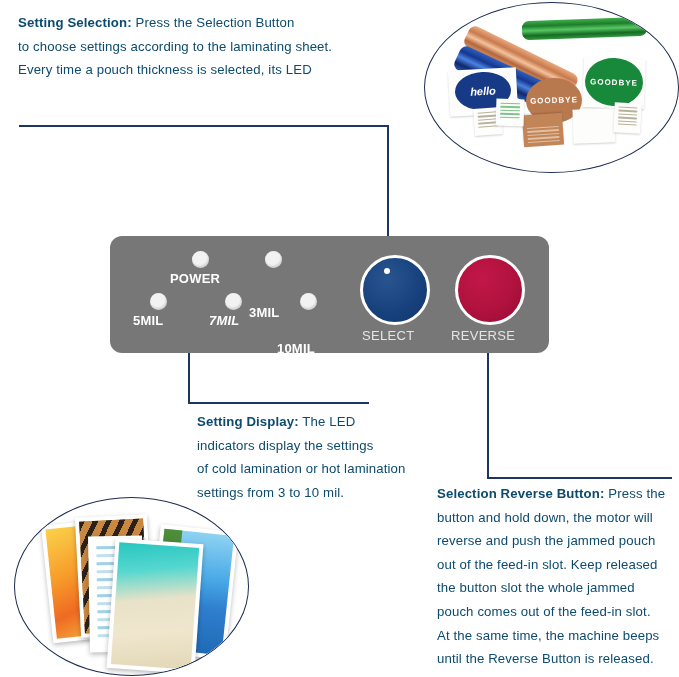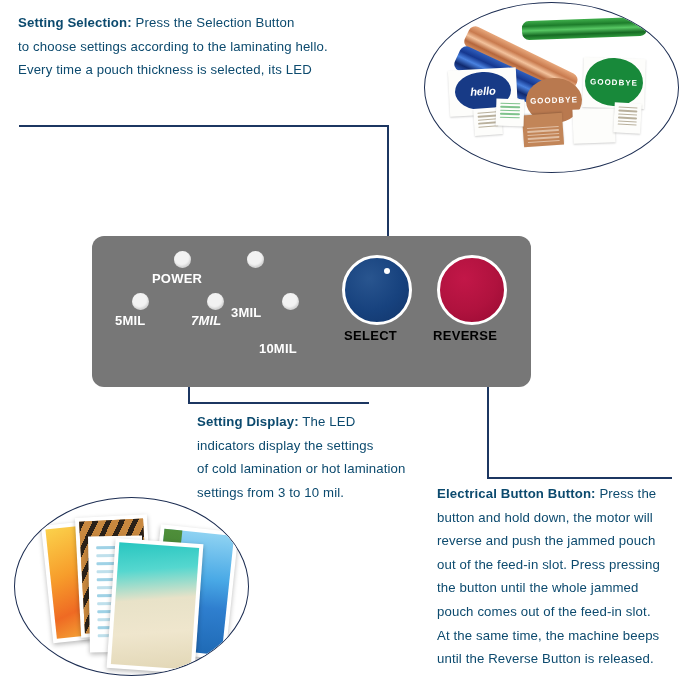--- a/index.html
+++ b/index.html
@@ -65,24 +65,24 @@
   #leader-disp-dot { left: 186px; top: 334px; }
 
   
   #leader-rev-v { left: 487px; top: 334px; height: 145px; }
   #leader-rev-h { left: 487px; top: 477px; width: 185px; }
   #leader-rev-dot { left: 485px; top: 331px; }
 
   
   #control-panel {
     position: absolute;
-    left: 92px;
+    left: 110px;
     top: 236px;
     width: 439px;
-    height: 151px;
+    height: 117px;
     background: #777777;
     border-radius: 12px;
   }
 
   .led {
     position: absolute;
     width: 17px;
     height: 17px;
     border-radius: 50%;
     background: #f2f2f2;
@@ -127,23 +127,23 @@
   #btn-reverse {
     left: 345px;
     top: 19px;
     width: 70px;
     height: 70px;
     background: #b0123e;
     background: radial-gradient(circle at 38% 32%, #c21748 0%, #b0123e 55%, #970a32 100%);
   }
   .btn-label {
     position: absolute;
-    color: #000000;
+    color: #e5e5e5;
     font-size: 13px;
-    font-weight: bold;
+    font-weight: normal;
     letter-spacing: 0.3px;
     white-space: nowrap;
   }
   #btn-select-label  { left: 252px; top: 92px; }
   #btn-reverse-label { left: 341px; top: 92px; }
 
   
   .photo-oval {
     position: absolute;
     border: 1.6px solid #1c2d52;
@@ -256,41 +256,41 @@
 </style>
 </head>
 <body>
 
 <div id="page">
 
   <div class="callout-text" id="text-setting-selection">
     <span class="ln">
       <span class="lead">Setting Selection:</span><span> Press the Selection Button</span>
     </span>
-    <span class="ln">to choose settings according to the laminating hello.</span>
+    <span class="ln">to choose settings according to the laminating sheet.</span>
     <span class="ln">Every time a pouch thickness is selected, its LED</span>
   </div>
 
   <div class="callout-text" id="text-setting-display">
     <span class="ln">
       <span class="lead">Setting Display:</span><span> The LED</span>
     </span>
     <span class="ln">indicators display the settings</span>
     <span class="ln">of cold lamination or hot lamination</span>
     <span class="ln">settings from 3 to 10 mil.</span>
   </div>
 
   <div class="callout-text" id="text-reverse-button">
     <span class="ln">
-      <span class="lead">Electrical Button Button:</span><span> Press the</span>
+      <span class="lead">Selection Reverse Button:</span><span> Press the</span>
     </span>
     <span class="ln">button and hold down, the motor will</span>
     <span class="ln">reverse and push the jammed pouch</span>
-    <span class="ln">out of the feed-in slot. Press pressing</span>
-    <span class="ln">the button until the whole jammed</span>
+    <span class="ln">out of the feed-in slot. Keep released</span>
+    <span class="ln">the button slot the whole jammed</span>
     <span class="ln">pouch comes out of the feed-in slot.</span>
     <span class="ln">At the same time, the machine beeps</span>
     <span class="ln">until the Reverse Button is released.</span>
   </div>
 
   <div class="leader leader-h" id="leader-sel-h"></div>
   <div class="leader leader-v" id="leader-sel-v"></div>
 
   <div class="leader leader-v" id="leader-disp-v"></div>
   <div class="leader leader-h" id="leader-disp-h"></div>

